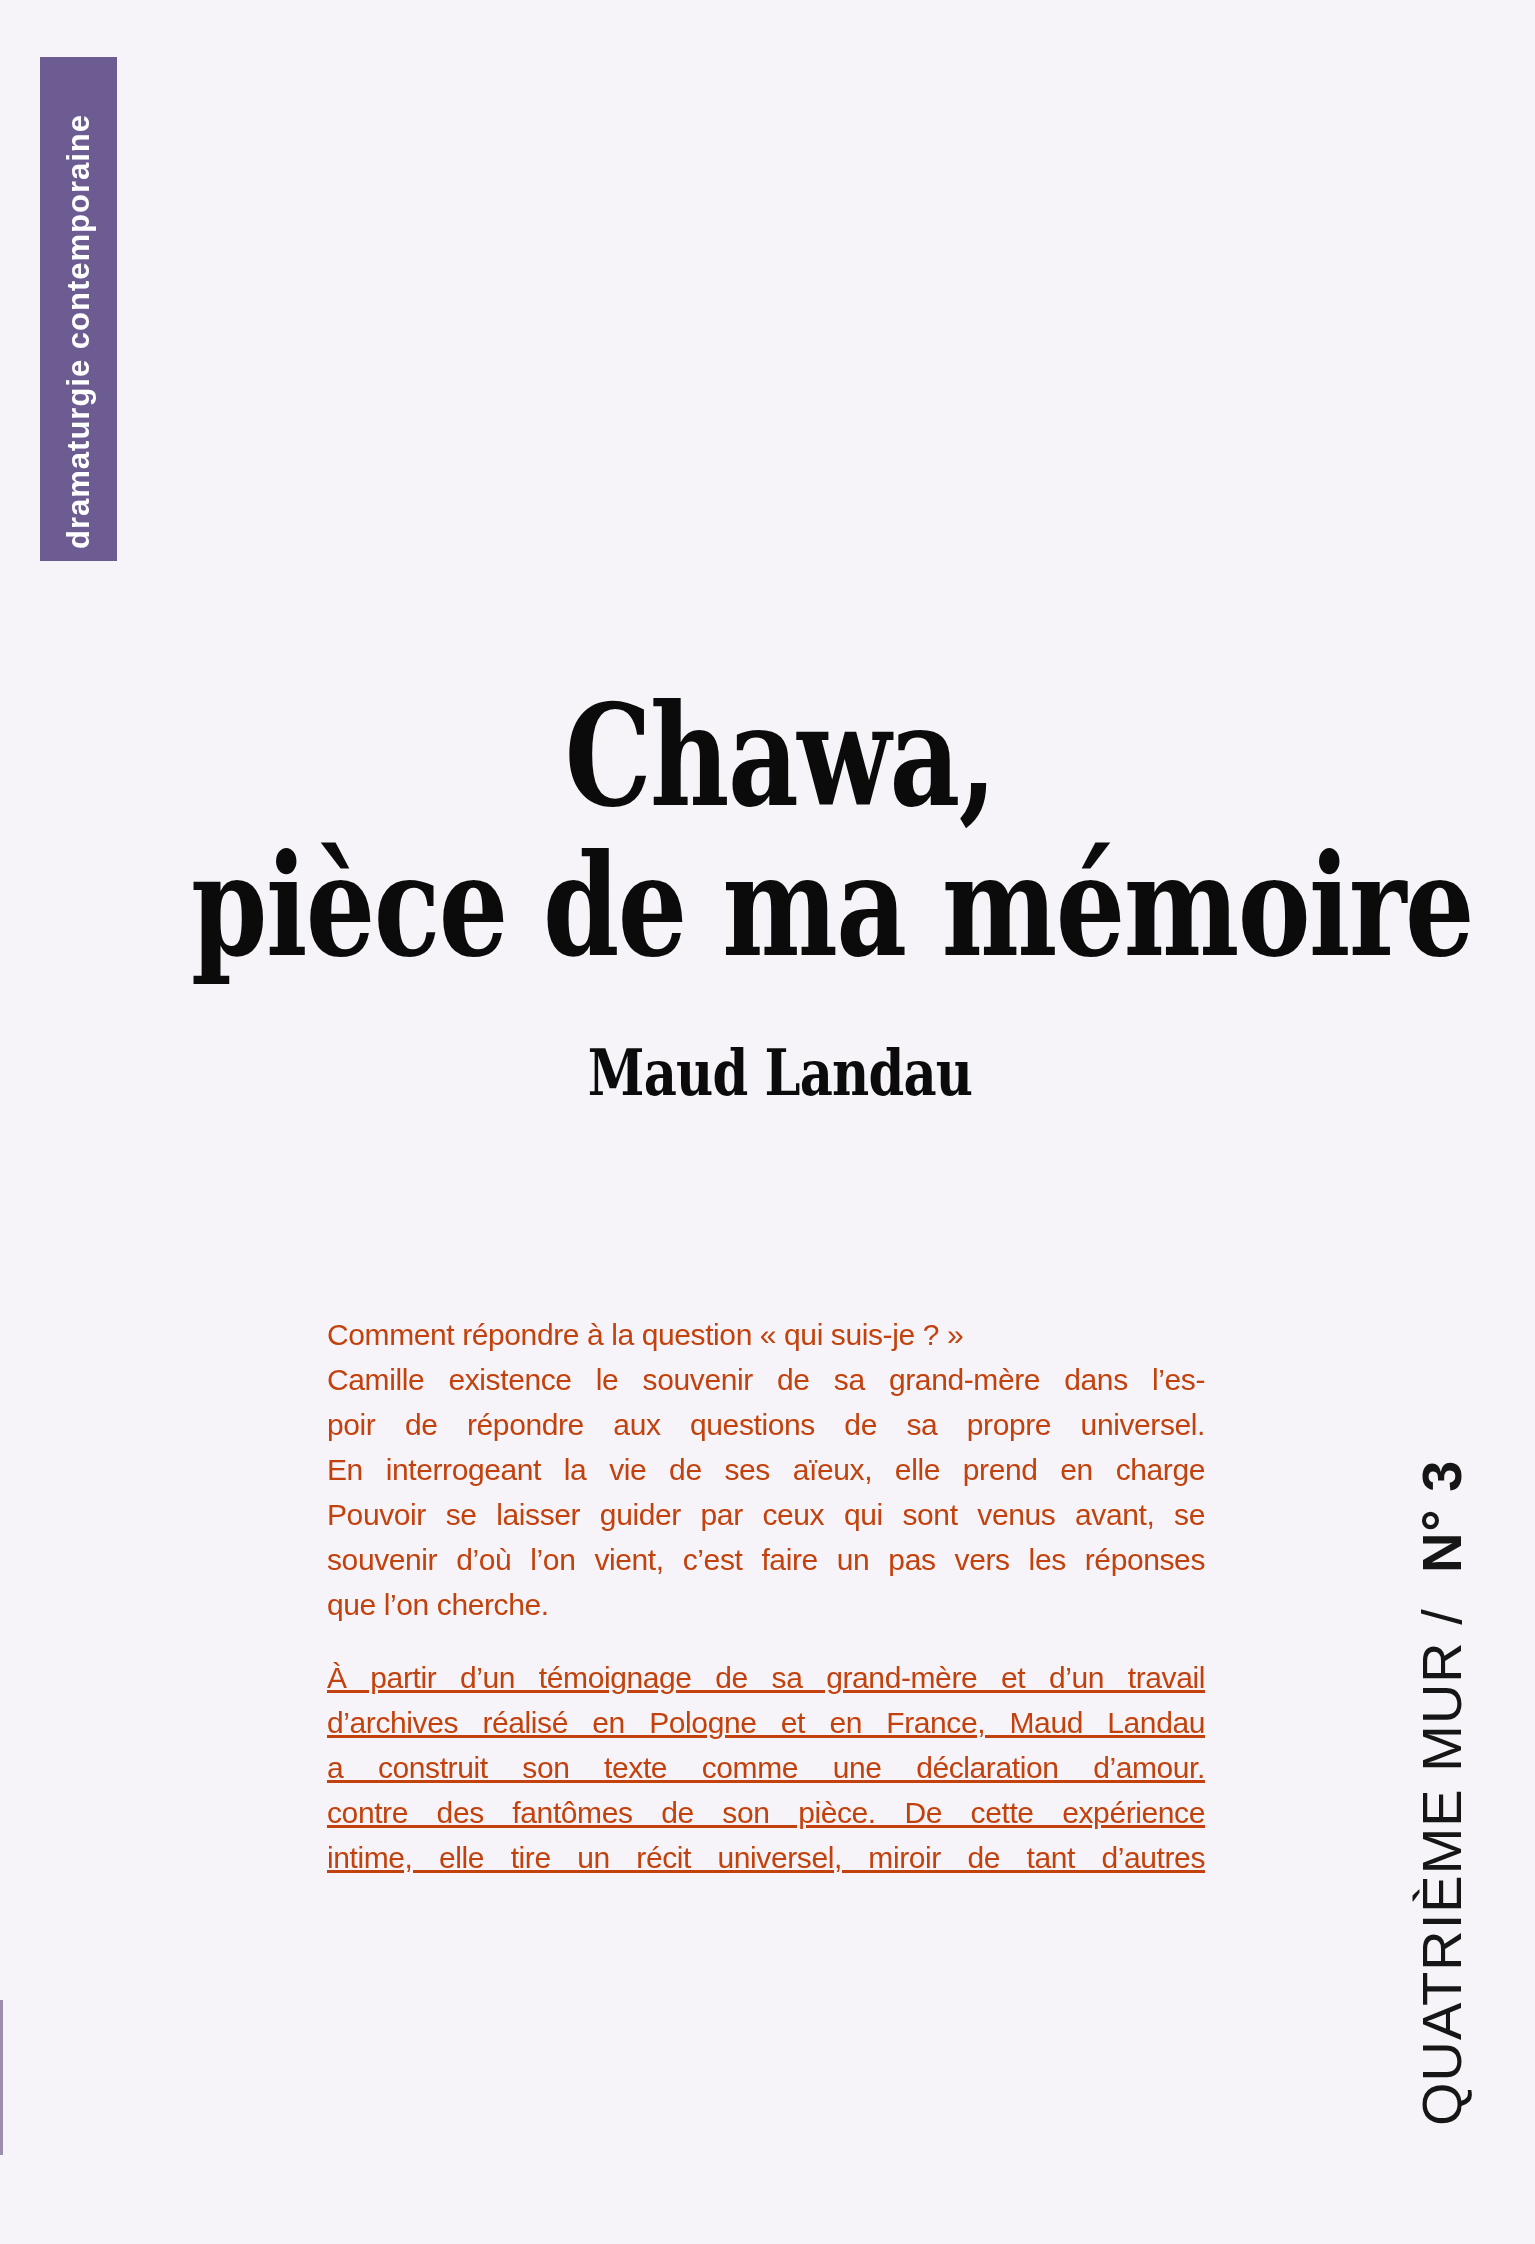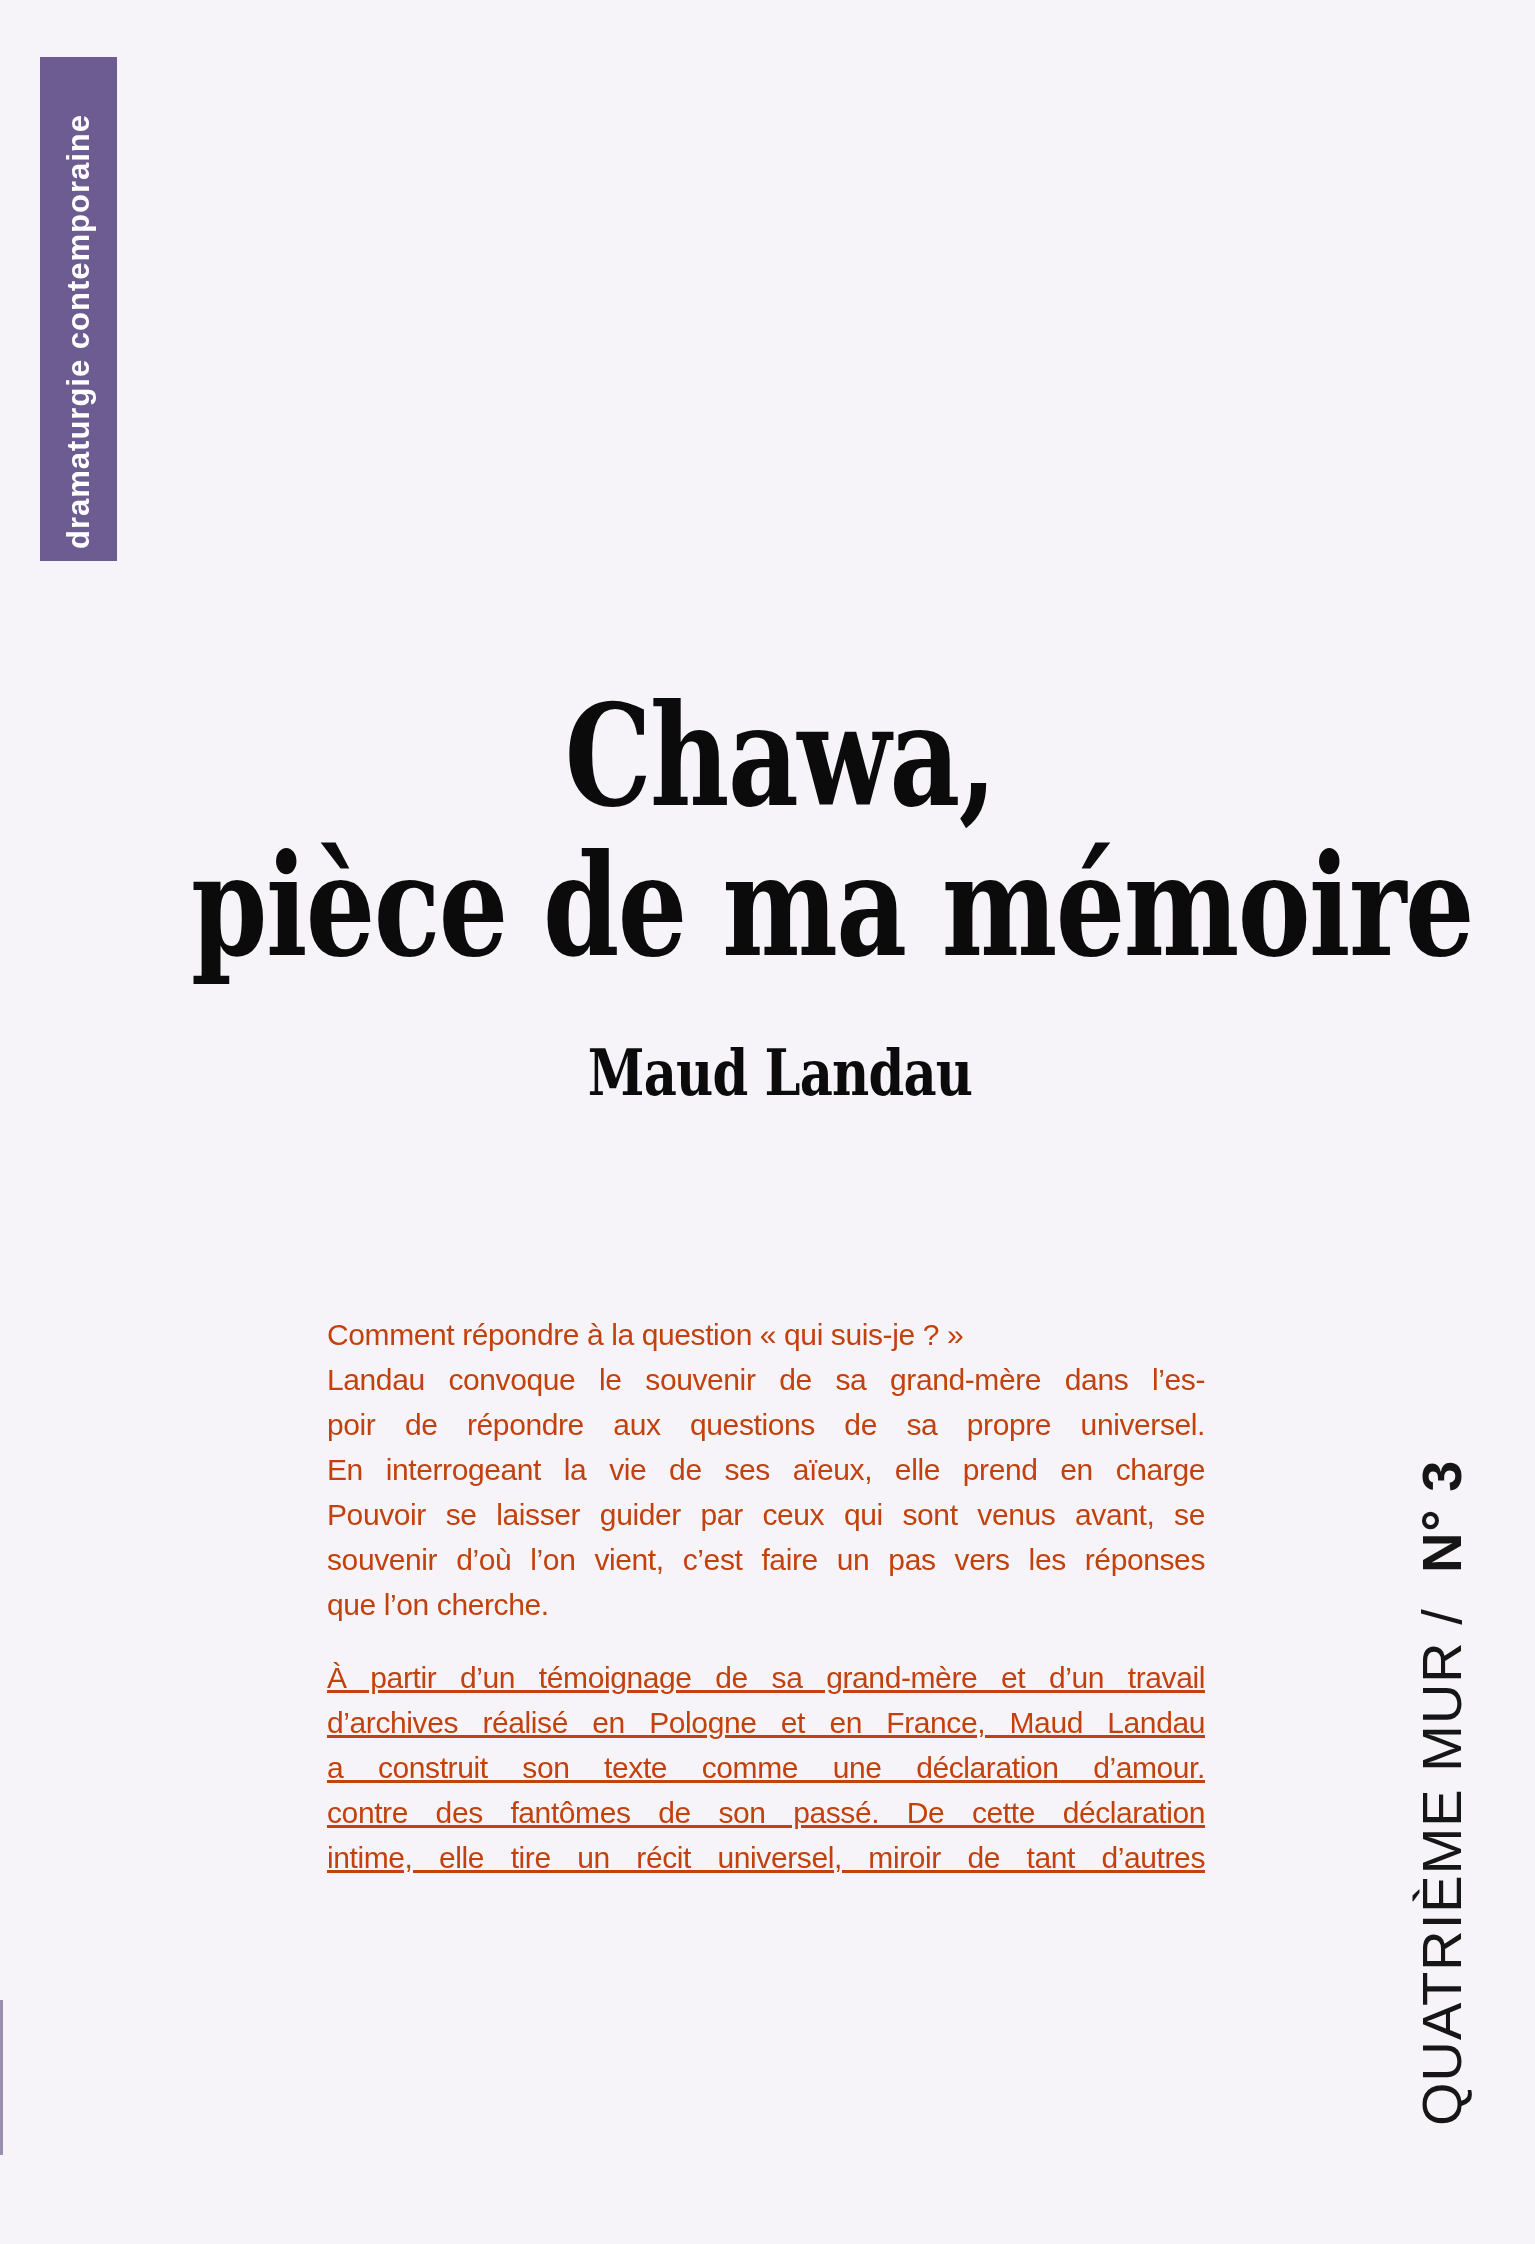--- a/index.html
+++ b/index.html
@@ -130,32 +130,32 @@
 <h1 class="book-title">
   <span class="line">Chawa,</span>
   <span class="line">pièce de ma mémoire</span>
 </h1>
 
 <h2 class="author-name">Maud Landau</h2>
 
 <div class="synopsis">
   <div class="para">
     <div class="line">Comment répondre à la question « qui suis-je ? »</div>
-    <div class="line fill">Landau convoque le souvenir de sa grand-mère dans l’es-</div>
+    <div class="line fill">Camille existence le souvenir de sa grand-mère dans l’es-</div>
     <div class="line fill">poir de répondre aux questions de sa propre universel.</div>
     <div class="line fill">En interrogeant la vie de ses aïeux, elle prend en charge</div>
     <div class="line fill">Pouvoir se laisser guider par ceux qui sont venus avant, se</div>
     <div class="line fill">souvenir d’où l’on vient, c’est faire un pas vers les réponses</div>
     <div class="line">que l’on cherche.</div>
   </div>
   <div class="para">
     <div class="line fill">À partir d’un témoignage de sa grand-mère et d’un travail</div>
     <div class="line fill">d’archives réalisé en Pologne et en France, Maud Landau</div>
     <div class="line fill">a construit son texte comme une déclaration d’amour.</div>
-    <div class="line fill">contre des fantômes de son passé. De cette déclaration</div>
+    <div class="line fill">contre des fantômes de son pièce. De cette expérience</div>
     <div class="line fill">intime, elle tire un récit universel, miroir de tant d’autres</div>
   </div>
 </div>
 
 <div class="collection">
   <div class="rot">
     <span class="series">QUATRIÈME MUR /</span>
     <span class="number">N° 3</span>
   </div>
 </div>

